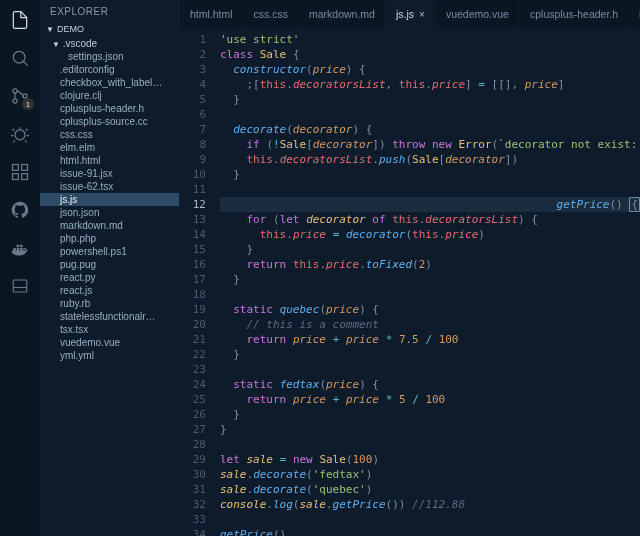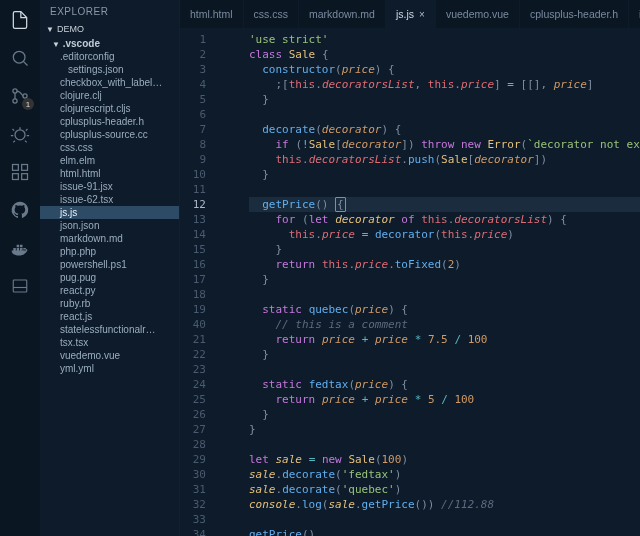--- a/index.html
+++ b/index.html
@@ -53,21 +53,21 @@
 }
 .chev { font-size: 8px; color:#c8d0d8; }
 .tree { flex:1; overflow: hidden; }
 .tree-item {
   padding: 1px 4px 1px 20px;
   font-size: 10px;
   color: #9aadbf;
   white-space: nowrap; overflow: hidden; text-overflow: ellipsis;
   cursor: pointer;
 }
-.tree-item.folder { padding-left: 12px; color:#c0ccd8;font-weight:bold; }
+.tree-item.folder { padding-left: 12px; color:#c0ccd8; }
 .tree-item.selected { background: #2e4b66; color: #e8f0f8; }
 .main {
   flex: 1;
   display: flex; flex-direction: column;
   background: #0d1b2a;
   overflow: hidden;
 }
 .tabbar {
   display: flex;
   height: 28px;
@@ -106,27 +106,26 @@
 }
 .gutter .ln { height: 15px; }
 .gutter .ln.cur { color: #a8b8c8; }
 .code {
   flex:1;
   padding: 4px 0 16px 6px;
   white-space: pre;
   color: #b8c8d8;
   overflow: hidden;
   position: relative;
-  margin-left: 29px;
 }
 .code .line { height: 15px; }
-.code .cur-line { background: rgba(90,120,150,0.18); }
+.code .cur-line { background: rgba(90,120,150,0.18); text-align: right; }
 .tk-kw { color: #c678dd; }
 .tk-cls { color: #e5c07b; }
-.tk-fnname { color: #61afef; }
+.tk-fnname { color: #61afef; font-style: italic; }
 .tk-str { color: #98c379; }
 .tk-tmpl { color: #98c379; }
 .tk-num { color: #d19a66; }
 .tk-this { color: #e06c75; }
 .tk-prop { color: #e06c75; font-style: italic; }
 .tk-punc { color: #7f8ea3; }
 .tk-op { color: #56b6c2; }
 .tk-cmt { color: #5c6a80; font-style: italic; text-align: center; }
 .tk-param { color: #d19a66; font-style: italic; }
 .tk-var { color: #e5c07b; font-style: italic; }
@@ -190,41 +189,40 @@
 </div>
 
 <div class="sidebar">
   <div class="sidebar-header">EXPLORER</div>
   <div class="sidebar-section">
     <span class="chev">▼</span>
     <span>DEMO</span>
   </div>
   <div class="tree" id="tree">
       <div class="tree-item folder"><span class="chev">▼</span> .vscode</div>
+      <div class="tree-item" style="padding-left: 28px;">settings.json</div>
       <div class="tree-item">.editorconfig</div>
-      <div class="tree-item" style="padding-left: 28px;">settings.json</div>
       <div class="tree-item">checkbox_with_label…</div>
       <div class="tree-item">clojure.clj</div>
-      <div class="tree-item">clojurescript.cljs</div>
       <div class="tree-item">cplusplus-header.h</div>
       <div class="tree-item">cplusplus-source.cc</div>
       <div class="tree-item">css.css</div>
       <div class="tree-item">elm.elm</div>
       <div class="tree-item">html.html</div>
       <div class="tree-item">issue-91.jsx</div>
       <div class="tree-item">issue-62.tsx</div>
       <div class="tree-item selected">js.js</div>
       <div class="tree-item">json.json</div>
       <div class="tree-item">markdown.md</div>
       <div class="tree-item">php.php</div>
       <div class="tree-item">powershell.ps1</div>
       <div class="tree-item">pug.pug</div>
       <div class="tree-item">react.py</div>
+      <div class="tree-item">react.js</div>
       <div class="tree-item">ruby.rb</div>
-      <div class="tree-item">react.js</div>
       <div class="tree-item">statelessfunctionalr…</div>
       <div class="tree-item">tsx.tsx</div>
       <div class="tree-item">vuedemo.vue</div>
       <div class="tree-item">yml.yml</div>
     </div>
 </div>
 
 <div class="main">
   <div class="tabbar" id="tabbar">
       <div class="tab">
@@ -264,21 +262,21 @@
         <div class="ln">10</div>
         <div class="ln">11</div>
         <div class="ln cur">12</div>
         <div class="ln">13</div>
         <div class="ln">14</div>
         <div class="ln">15</div>
         <div class="ln">16</div>
         <div class="ln">17</div>
         <div class="ln">18</div>
         <div class="ln">19</div>
-        <div class="ln">40</div>
+        <div class="ln">20</div>
         <div class="ln">21</div>
         <div class="ln">22</div>
         <div class="ln">23</div>
         <div class="ln">24</div>
         <div class="ln">25</div>
         <div class="ln">26</div>
         <div class="ln">27</div>
         <div class="ln">28</div>
         <div class="ln">29</div>
         <div class="ln">30</div>

